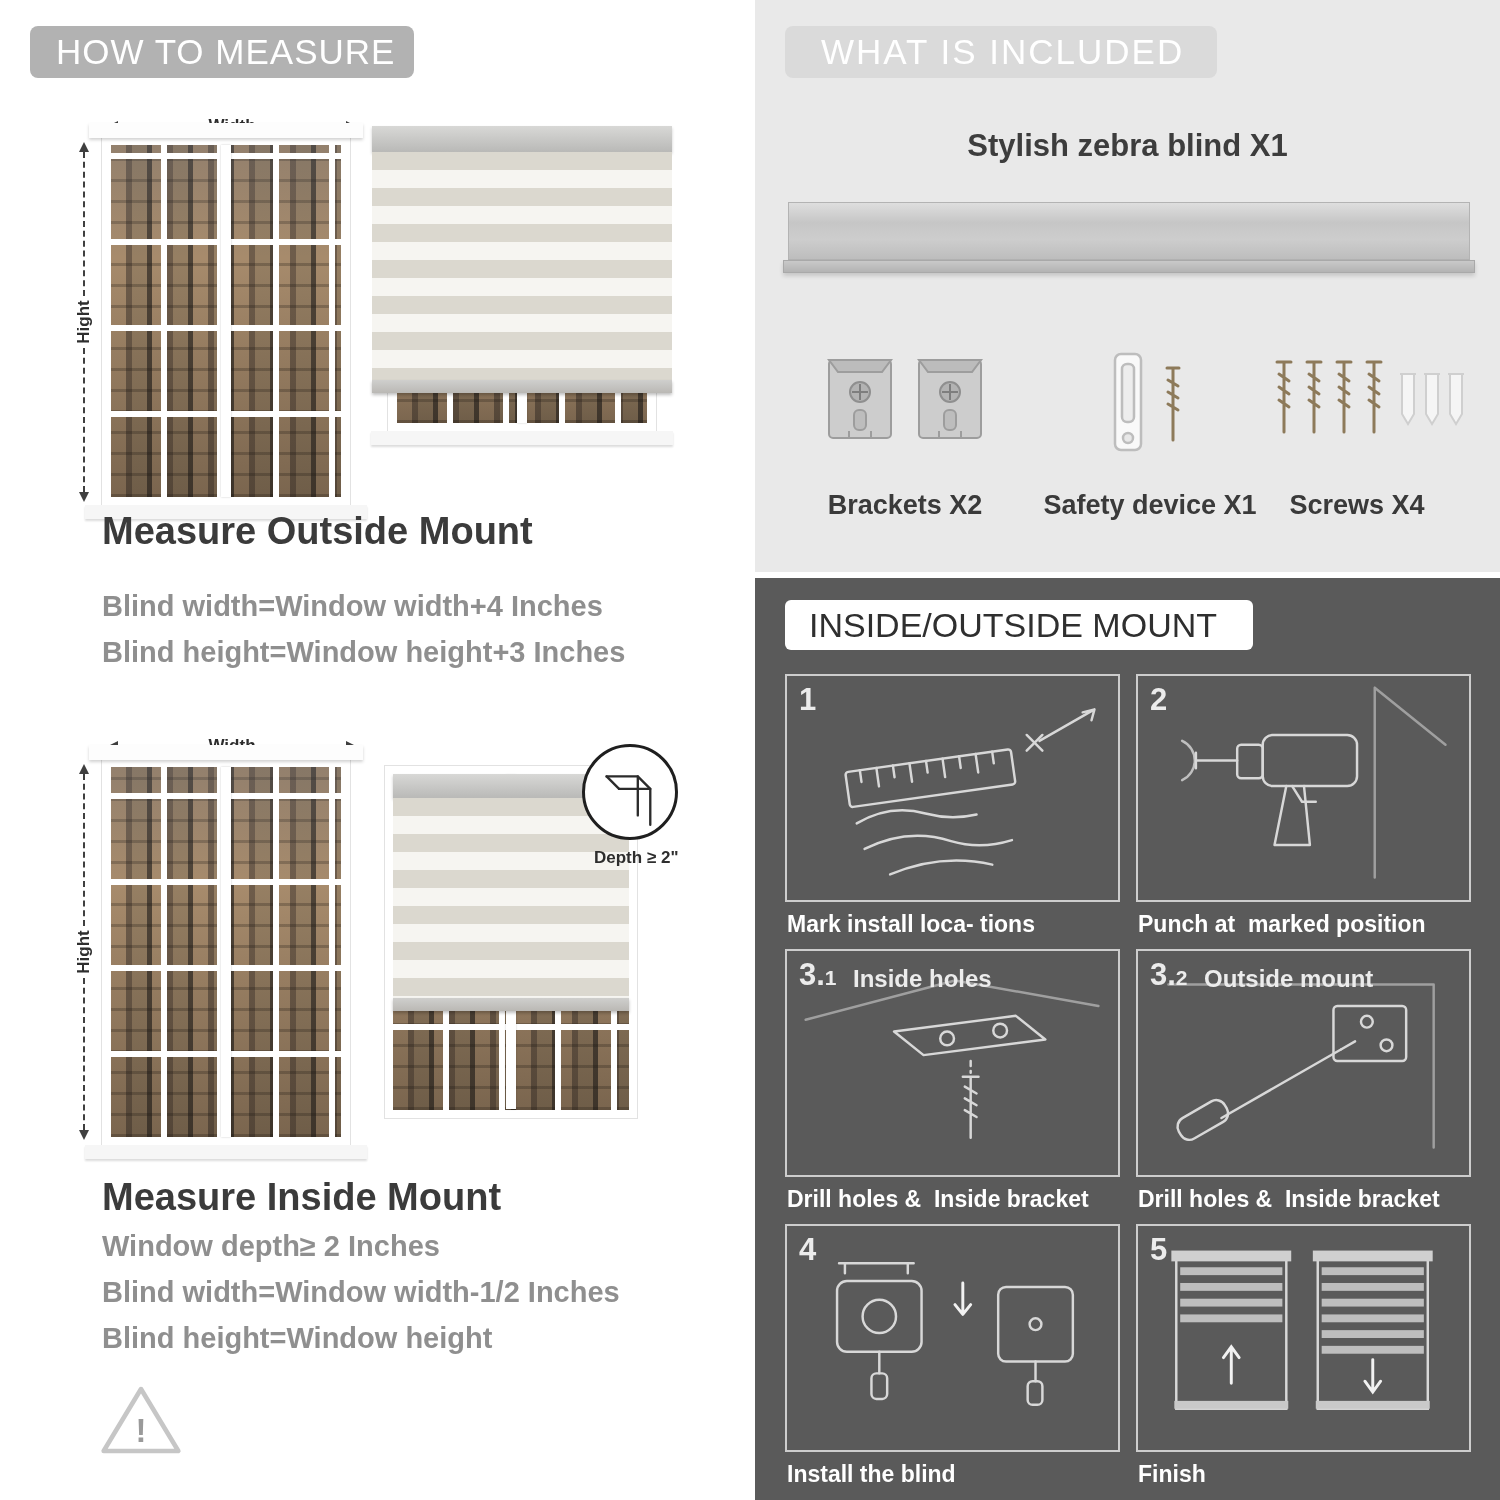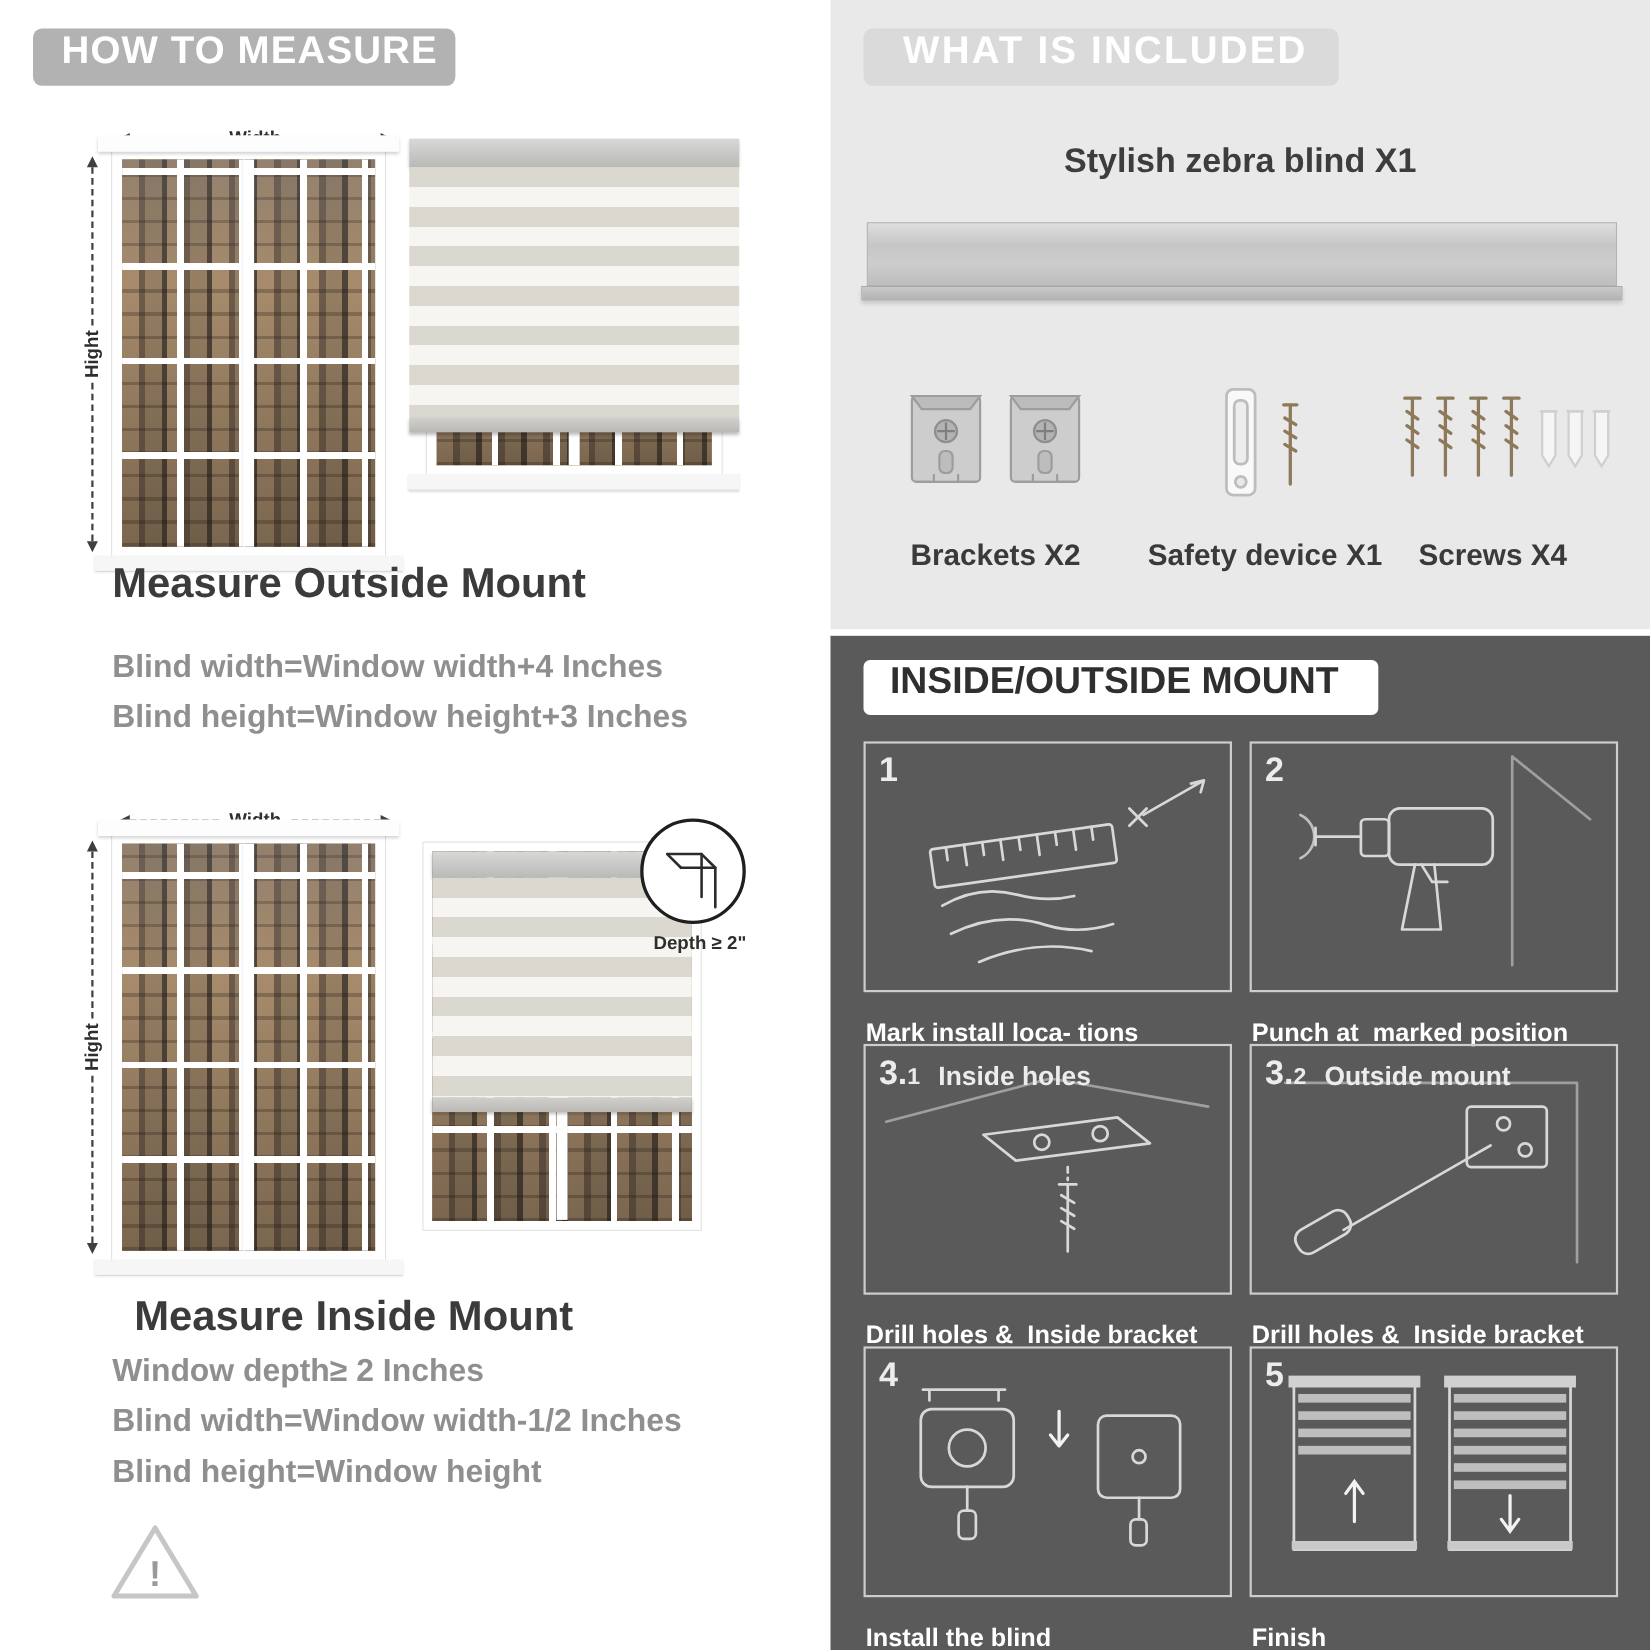--- a/index.html
+++ b/index.html
@@ -1,20 +1,20 @@
 <!DOCTYPE html>
 <html><head>
 <meta charset="utf-8">
 <style>
   html,body{margin:0;padding:0;background:#fff;}
   *{box-sizing:border-box;font-family:"Liberation Sans",sans-serif;}
   .canvas{position:relative;width:1500px;height:1500px;background:#fff;overflow:hidden;}
 
   
-  .banner{position:absolute;display:flex;align-items:flex-start;font-weight:bold;border-radius:8px;}
+  .banner{position:absolute;display:flex;align-items:center;font-weight:normal;border-radius:8px;}
   .banner-left{left:30px;top:26px;width:384px;height:52px;background:#b2b2b2;color:#fff;font-size:35px;letter-spacing:1px;padding-left:26px;}
   .banner-right{left:785px;top:26px;width:432px;height:52px;background:#dadada;color:#fff;font-size:35px;letter-spacing:2px;padding-left:36px;}
   .banner-mount{left:785px;top:600px;width:468px;height:50px;background:#fff;color:#2f2f2f;font-size:34px;padding-left:24px;border-radius:6px;}
 
   
   .right-top{position:absolute;left:755px;top:0;width:745px;height:572px;background:#e9e9e9;}
   .right-bottom{position:absolute;left:755px;top:578px;width:745px;height:922px;background:#5a5a5a;}
 
   
   .hmeasure{position:absolute;display:flex;align-items:center;height:20px;}
@@ -79,21 +79,21 @@
   .ilabel{position:absolute;top:490px;font-size:27px;font-weight:bold;color:#3a3a3a;text-align:center;}
 
   
   .steps{position:absolute;left:785px;top:674px;width:686px;display:grid;grid-template-columns:1fr 1fr;column-gap:16px;}
   .step{height:275px;position:relative;}
   .panel{height:228px;border:2px solid #cdcdcd;position:relative;overflow:hidden;}
   .num{position:absolute;top:6px;left:12px;font-size:31px;font-weight:bold;color:#ececec;z-index:2;}
   .num-sub{font-size:21px;}
   .step-title{position:absolute;top:14px;left:66px;font-size:24px;font-weight:bold;color:#ececec;z-index:2;}
   .art{position:absolute;left:0;top:0;width:100%;height:100%;}
-  .caption{margin:23px 2px 0;font-size:23px;font-weight:bold;color:#fff;white-space:pre-wrap;line-height:1.15;}
+  .caption{margin:9px 2px 0;font-size:23px;font-weight:bold;color:#fff;white-space:pre-wrap;line-height:1.15;}
 </style>
 </head>
 <body>
 
 <div class="canvas">
 
   <div class="banner banner-left">
     <span>HOW TO MEASURE</span>
   </div>
 
@@ -168,21 +168,21 @@
       <g stroke="#2b2b2b" stroke-width="3" fill="none" stroke-linecap="round" stroke-linejoin="round">
         <path d="M20 30 H60 V80"></path>
         <path d="M36 46 H76 V92"></path>
         <path d="M20 30 L36 46"></path>
         <path d="M60 30 L76 46"></path>
       </g>
     </svg>
   </div>
   <div class="depth-label">Depth ≥ 2"</div>
 
-  <div class="h-measure-heading" style="top:1176px;margin-left:20px;">Measure Inside Mount</div>
+  <div class="h-measure-heading" style="top:1176px;">Measure Inside Mount</div>
   <div class="gray-line" style="top:1230px;">Window depth≥ 2 Inches</div>
   <div class="gray-line" style="top:1276px;">Blind width=Window width-1/2 Inches</div>
   <div class="gray-line" style="top:1322px;">Blind height=Window height</div>
 
   <svg class="warn-svg" viewBox="0 0 90 80">
     <path d="M45 6 L86 74 H4 Z" fill="none" stroke="#c6c6c6" stroke-width="5" stroke-linejoin="round"></path>
     <text x="45" y="64" text-anchor="middle" font-size="36" font-weight="bold" fill="#9a9a9a">!</text>
   </svg>
 
   <div class="right-top"></div>

